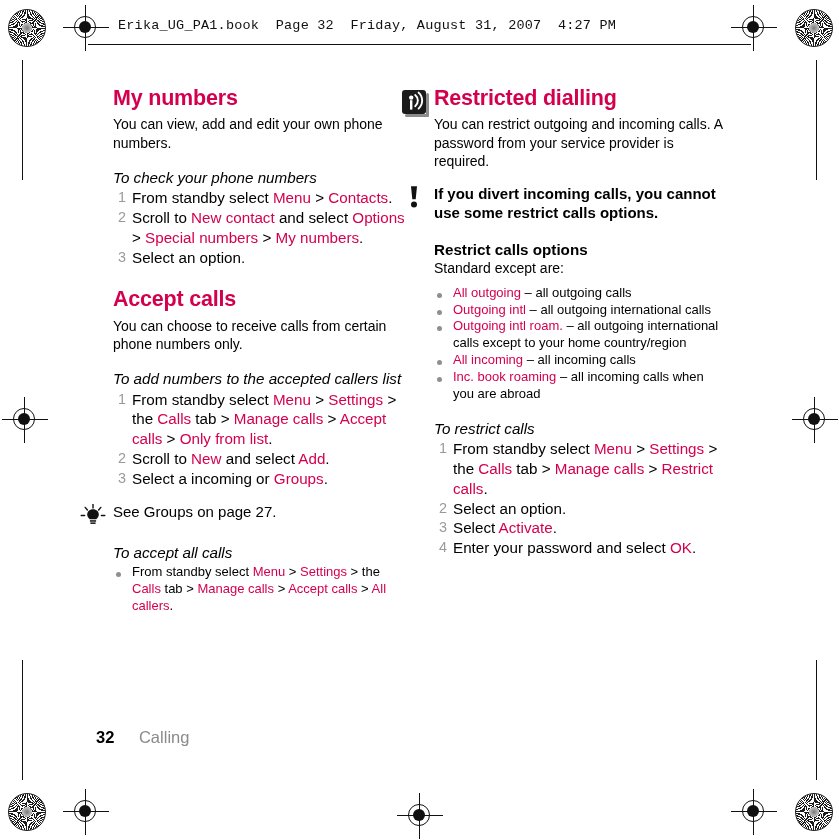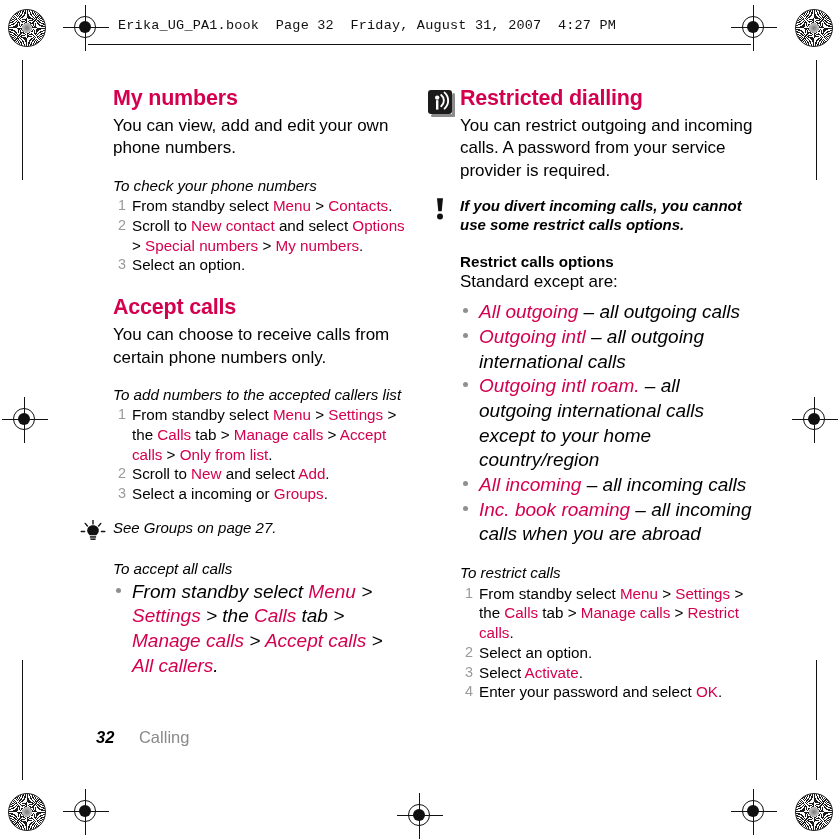--- a/index.html
+++ b/index.html
@@ -102,36 +102,36 @@
     top: 0;
     width: 839px;
     height: 840px;
   }
   .col {
     position: absolute;
     top: 86px;
     width: 293px;
   }
   .col-left  { left: 113px; }
-  .col-right { left: 460px; }
+  .col-right { left: 434px; }
 
   h1.sec-title {
     color: #D4004E;
     font-size: 21.5px;
     font-weight: bold;
     margin: 0 0 4px 0;
     line-height: 1.18;
     letter-spacing: -0.2px;
   }
   h1.sec-title.with-icon {
     margin-left: 0;
   }
 
   .body-text {
-    font-size: 17px;
+    font-size: 14px;
     line-height: 1.30;
     color: #000;
     margin: 0;
   }
 
   .task-title {
     font-size: 15.2px;
     font-weight: normal;
     font-style: italic;
     color: #000;
@@ -171,46 +171,44 @@
   }
 
   ul.bullets {
     list-style: none;
     margin: 7px 0 0 0;
     padding: 0;
   }
   ul.bullets > li {
     position: relative;
     padding-left: 19px;
-    font-size: 19px;
+    font-size: 13px;
     line-height: 1.30;
     color: #000;
     margin-bottom: 0px;
-    font-style: italic;
   }
   ul.bullets > li > .bdot {
     position: absolute;
     left: 3px;
     top: 8px;
     width: 5px;
     height: 5px;
     border-radius: 50%;
     background: #8f8f8f;
   }
 
   .mag { color: #D4004E; }
 
   
   .note {
     position: relative;
     padding-left: 33px;
     margin: 14px 0 0 -33px;
     font-size: 15.0px;
     line-height: 1.27;
-    font-style: italic;
     color: #000;
   }
   .note.bold { font-weight: bold; }
 
   
   .icon-tip {
     position: absolute;
     left: 0px;
     top: 2px;
     width: 26px;
@@ -242,21 +240,20 @@
     position: absolute;
     left: 96px;
     top: 728px;
     font-size: 16.5px;
     color: #000;
   }
   .footer .pnum {
     font-weight: bold;
     color: #000;
     margin-right: 20px;
-    font-style: italic;
   }
   .footer .ptitle {
     color: #8a8a8a;
   }
 </style>
 </head>
 <body>
 
 <div class="rosette" style="left:8px; top:9px;"></div>
 <div class="rosette" style="left:795px; top:9px;"></div>

